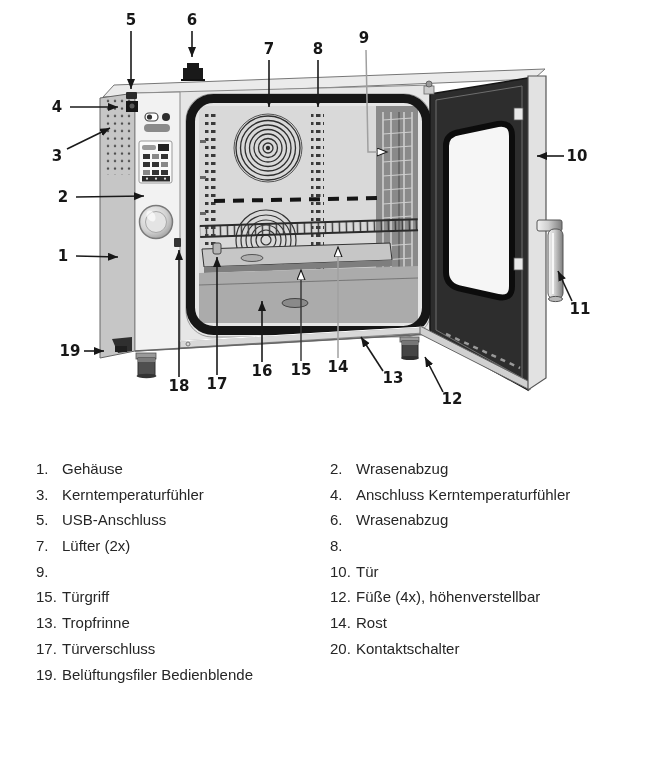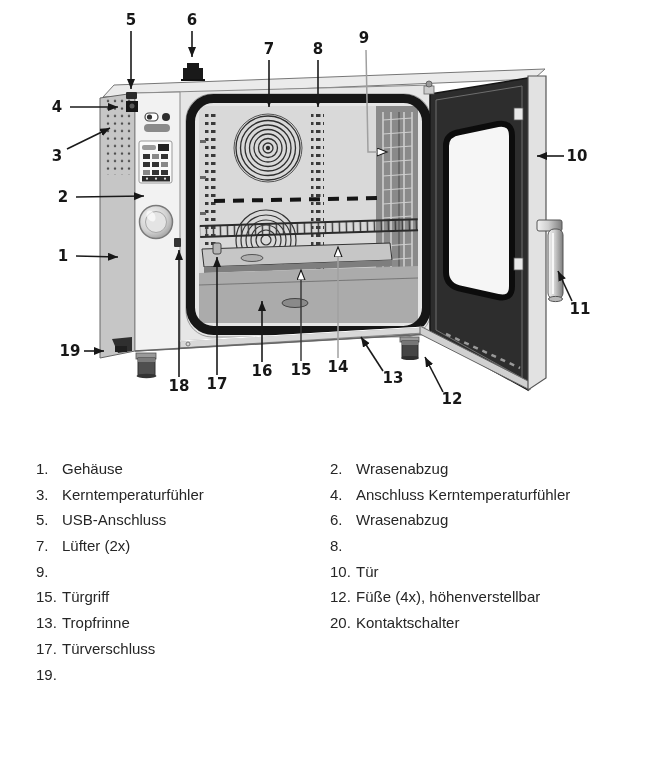--- a/index.html
+++ b/index.html
@@ -346,20 +346,21 @@
     <div class="lrow">
         <span class="lnum">13.</span>
         <span class="llabel">Tropfrinne</span>
       </div>
     <div class="lrow">
         <span class="lnum">17.</span>
         <span class="llabel">Türverschluss</span>
       </div>
     <div class="lrow">
         <span class="lnum">19.</span>
+        <span class="llabel">Belüftungsfiler Bedienblende</span>
       </div>
   </div>
   <div class="lcol lcol-right">
     <div class="lrow">
         <span class="lnum">2.</span>
         <span class="llabel">Wrasenabzug</span>
       </div>
     <div class="lrow">
         <span class="lnum">4.</span>
         <span class="llabel">Anschluss Kerntemperaturfühler</span>
@@ -373,17 +374,21 @@
       </div>
     <div class="lrow">
         <span class="lnum">10.</span>
         <span class="llabel">Tür</span>
       </div>
     <div class="lrow">
         <span class="lnum">12.</span>
         <span class="llabel">Füße (4x), höhenverstellbar</span>
       </div>
     <div class="lrow">
+        <span class="lnum">14.</span>
+        <span class="llabel">Rost</span>
+      </div>
+    <div class="lrow">
         <span class="lnum">20.</span>
         <span class="llabel">Kontaktschalter</span>
       </div>
   </div>
 </div>
 
 </body></html>

